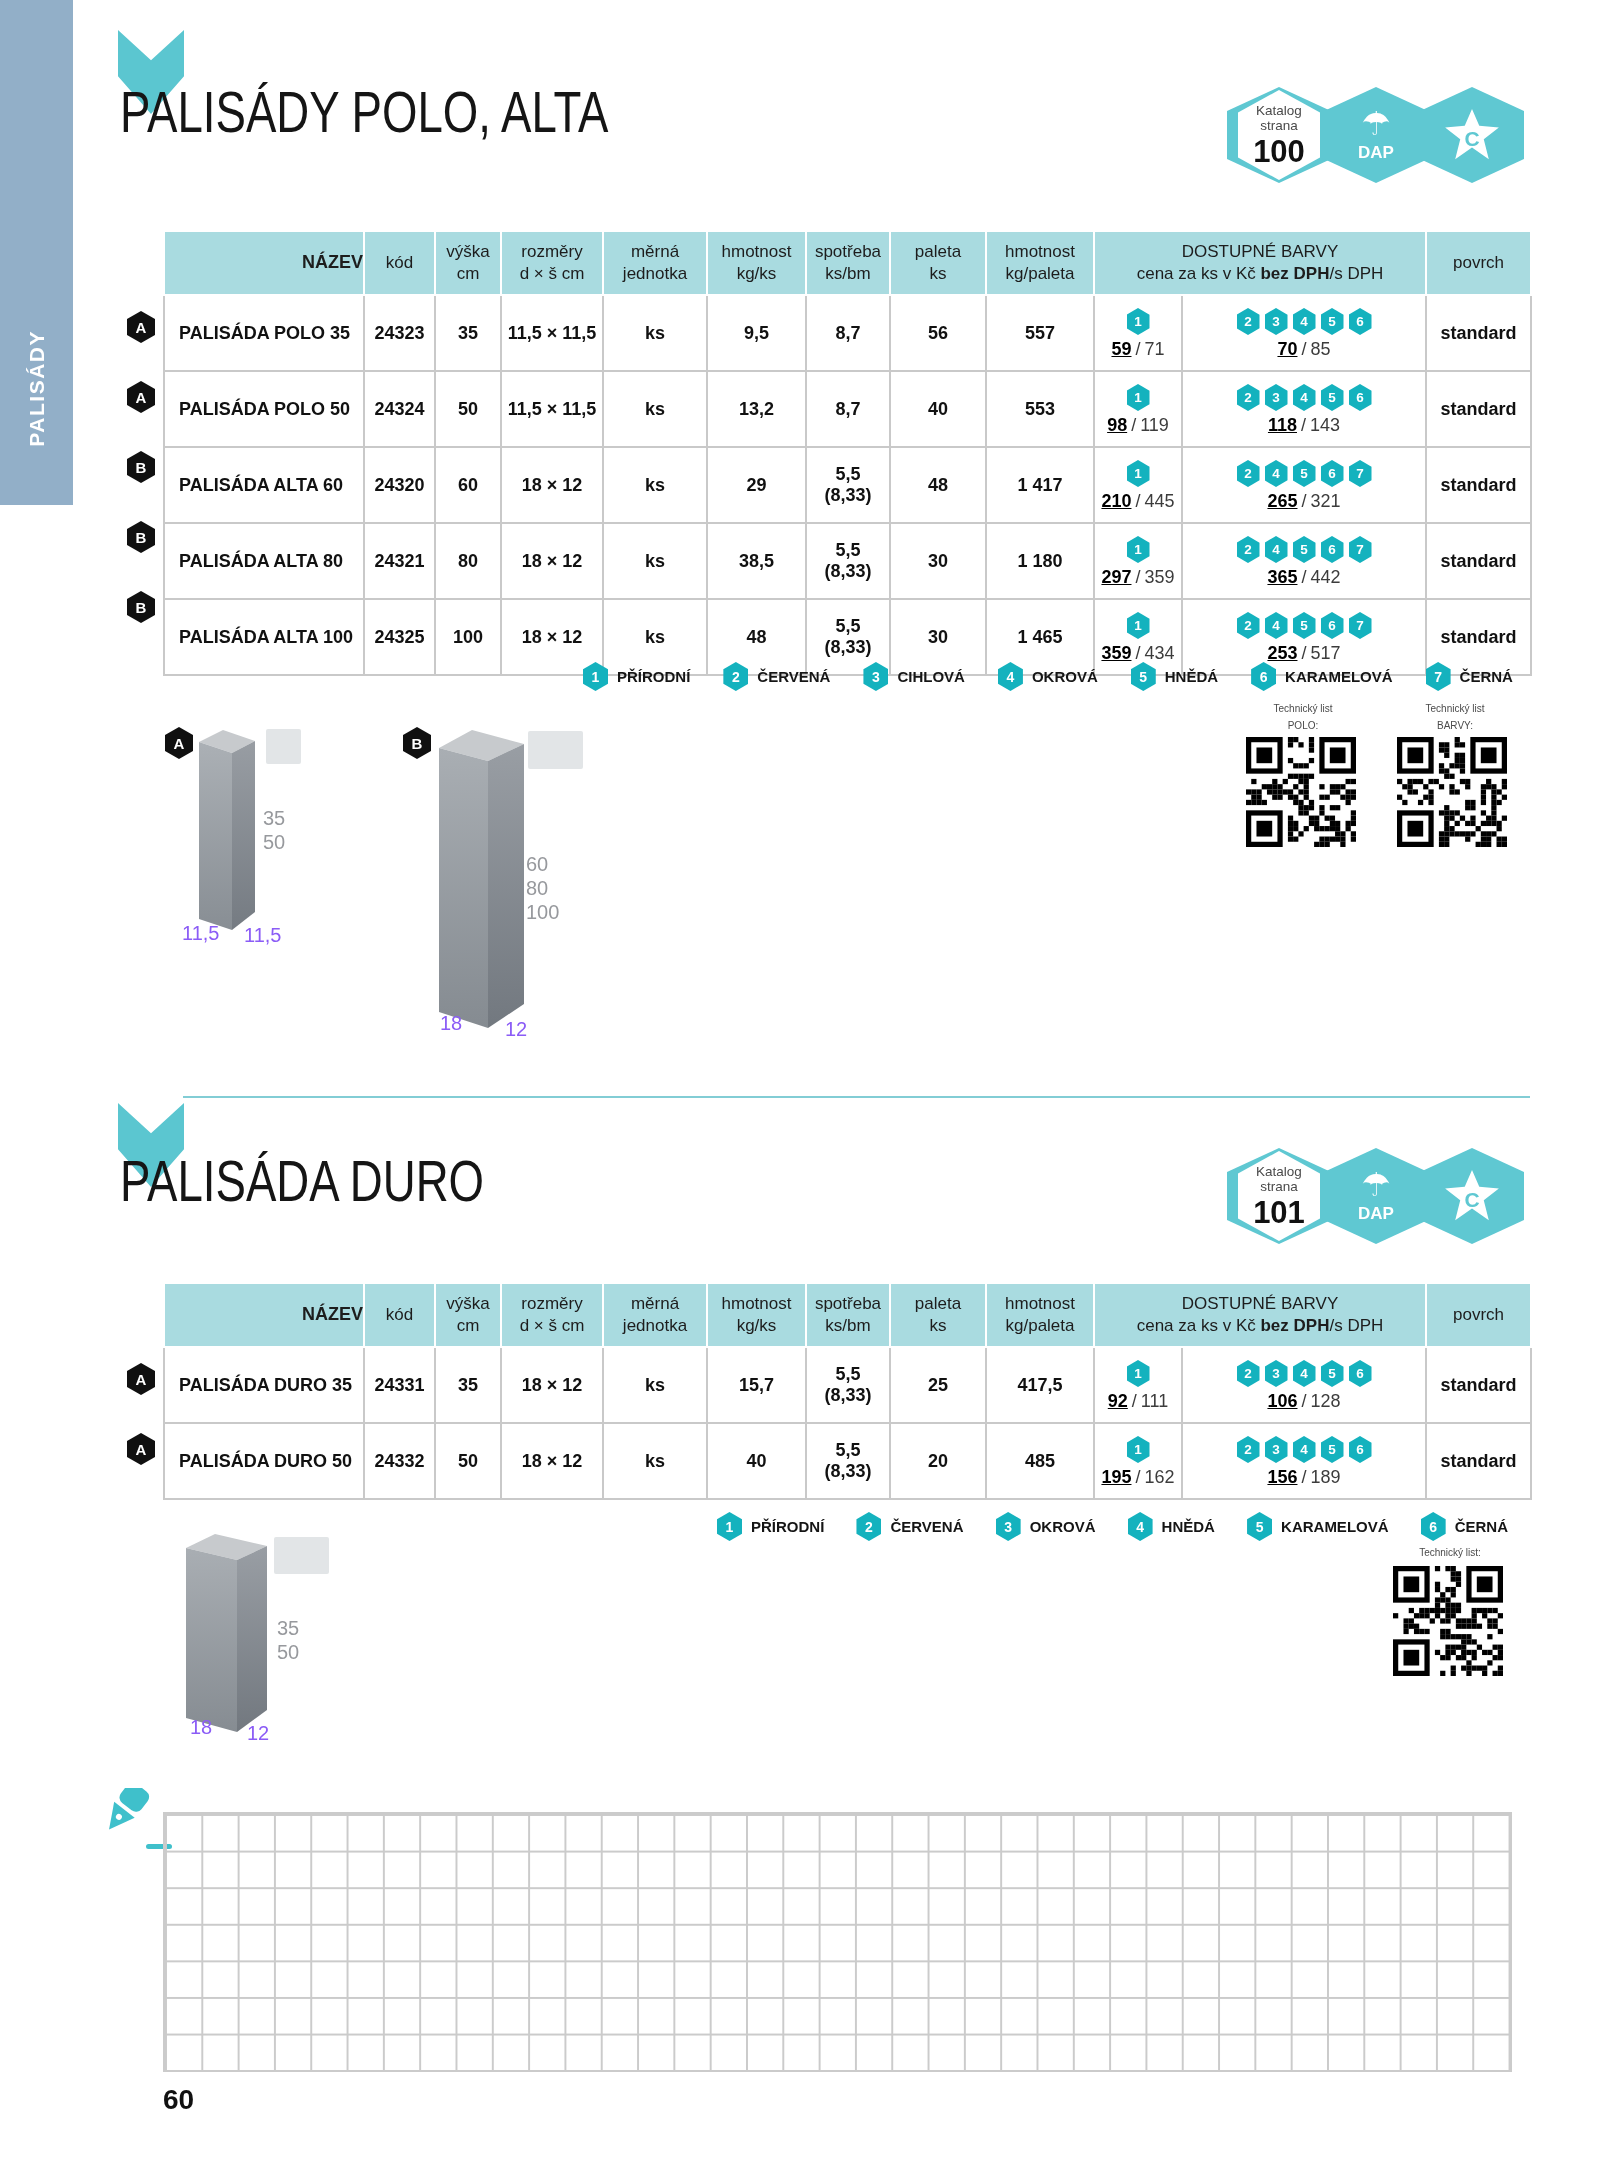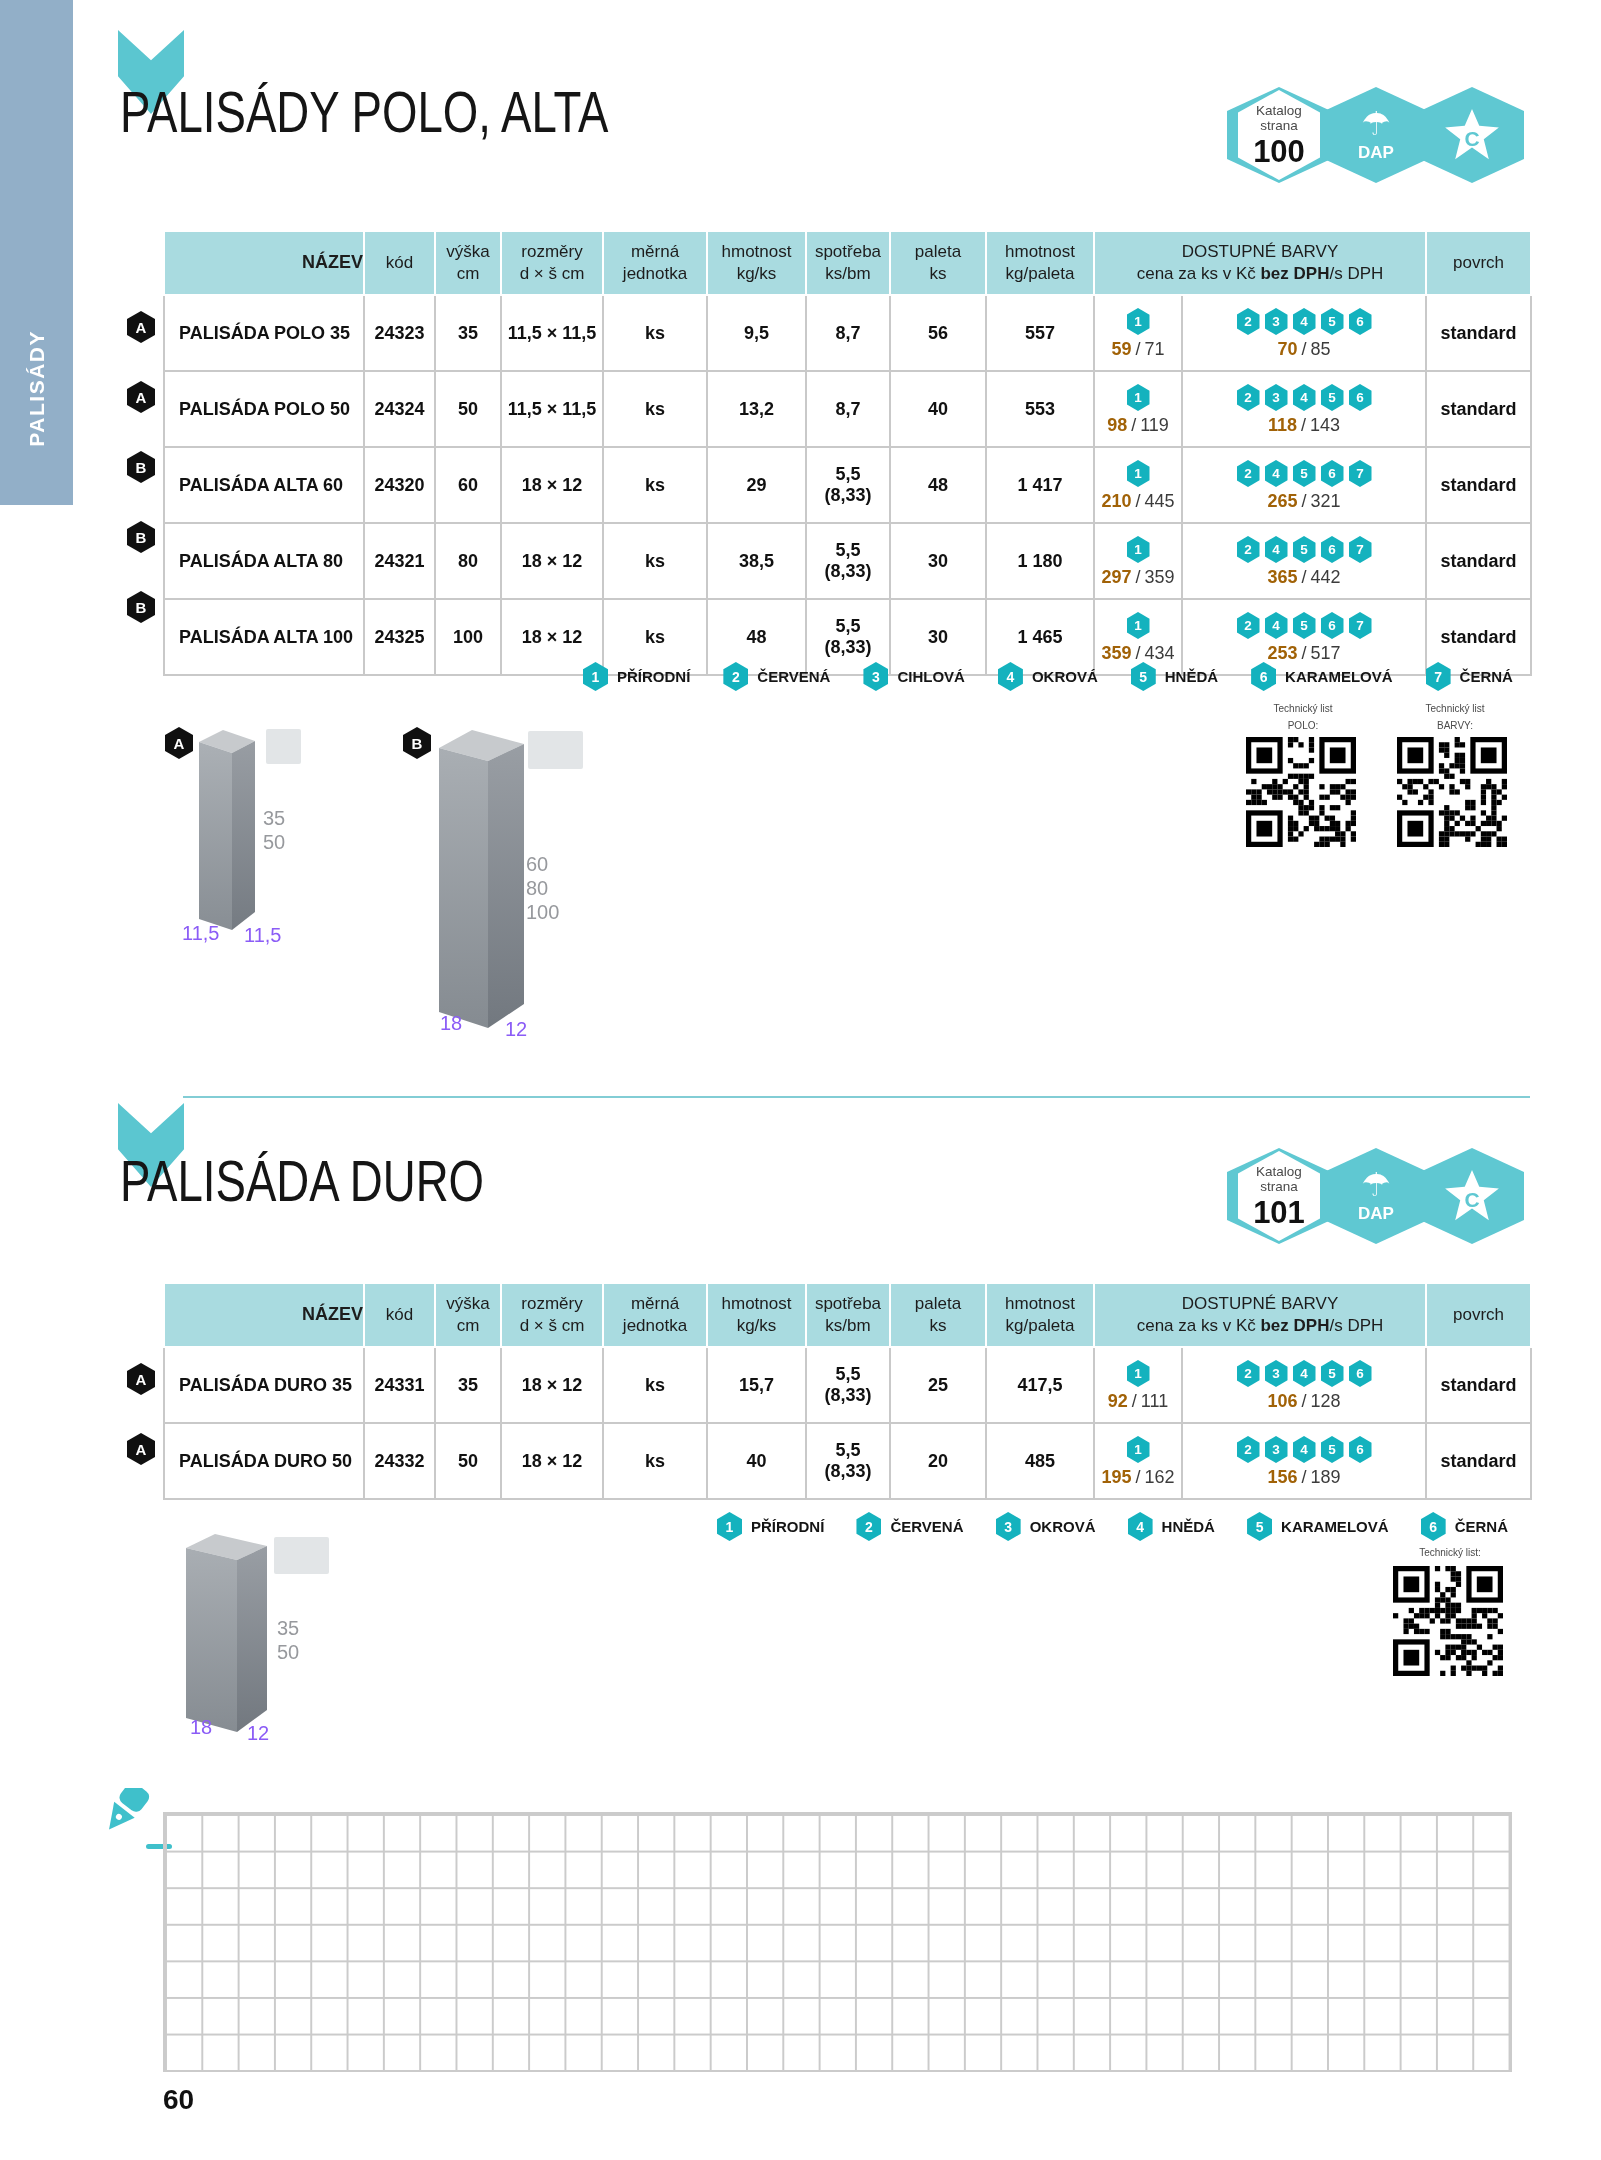--- a/index.html
+++ b/index.html
@@ -41,21 +41,21 @@
           height:62px;line-height:1.3;text-align:center;padding:0;}
   .tbl th.h-nazev{text-align:right;padding-left:14px;font-weight:bold;font-size:18px;}
   .tbl td{border:2px solid #c9c9c9;background:#fff;text-align:center;font-weight:bold;font-size:18px;
           color:#111;height:70px;padding:2px 0;}
   .tbl td.c-name{text-align:left;padding-left:14px;}
   .hexrow{display:flex;justify-content:center;align-items:center;margin:2px 0 4px 0;}
   .chex{width:23px;height:27px;background:#14b2be;color:#fff;font-weight:bold;font-size:13.5px;
         display:inline-flex;align-items:center;justify-content:center;margin:0 2.5px;
         clip-path:polygon(50% 0,100% 25%,100% 75%,50% 100%,0 75%,0 25%);}
   .price{font-size:18px;font-weight:normal;color:#3c3c3c;}
-  .price b{color:#a16207;}
+  .price b{color:#000000;text-decoration:underline;}
   .psep{margin:0 4px;}
 
   
   .marker{width:28px;height:32px;background:#101010;color:#fff;font-weight:bold;font-size:15px;
           display:flex;align-items:center;justify-content:center;}
 
   
   .legend{display:flex;justify-content:space-between;align-items:center;}
   .legend .item{display:flex;align-items:center;gap:9px;font-weight:bold;font-size:15px;color:#151515;}
   .legend .chex{width:25px;height:29px;font-size:14px;margin:0;}

